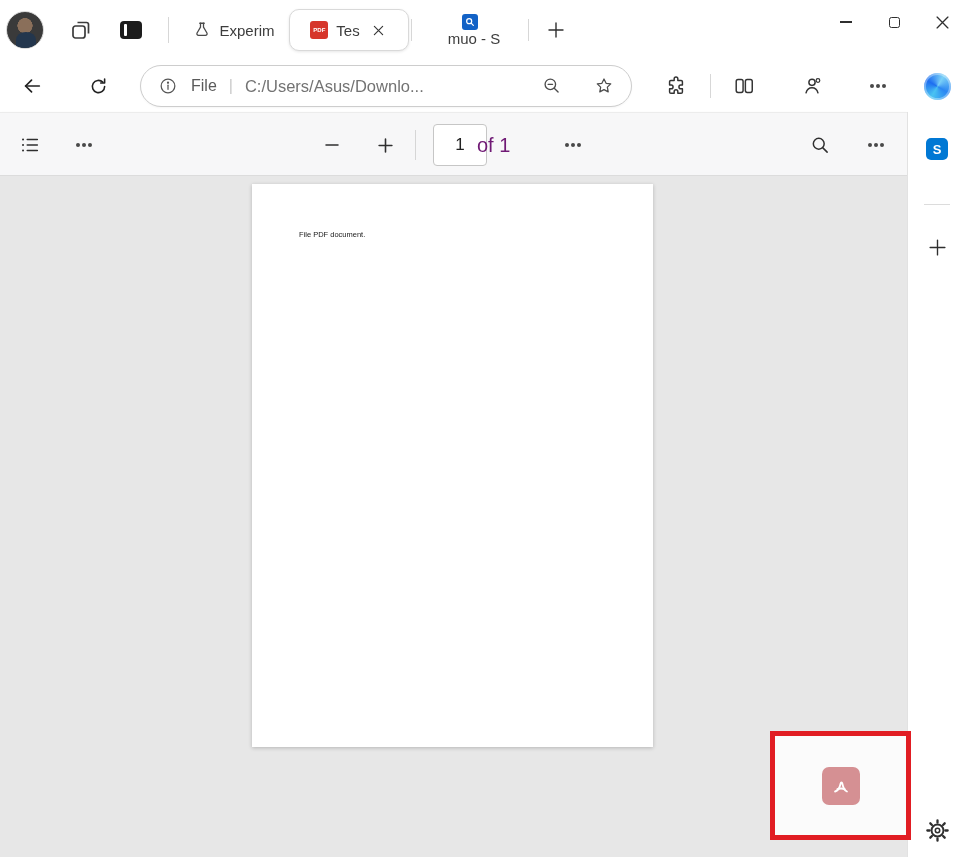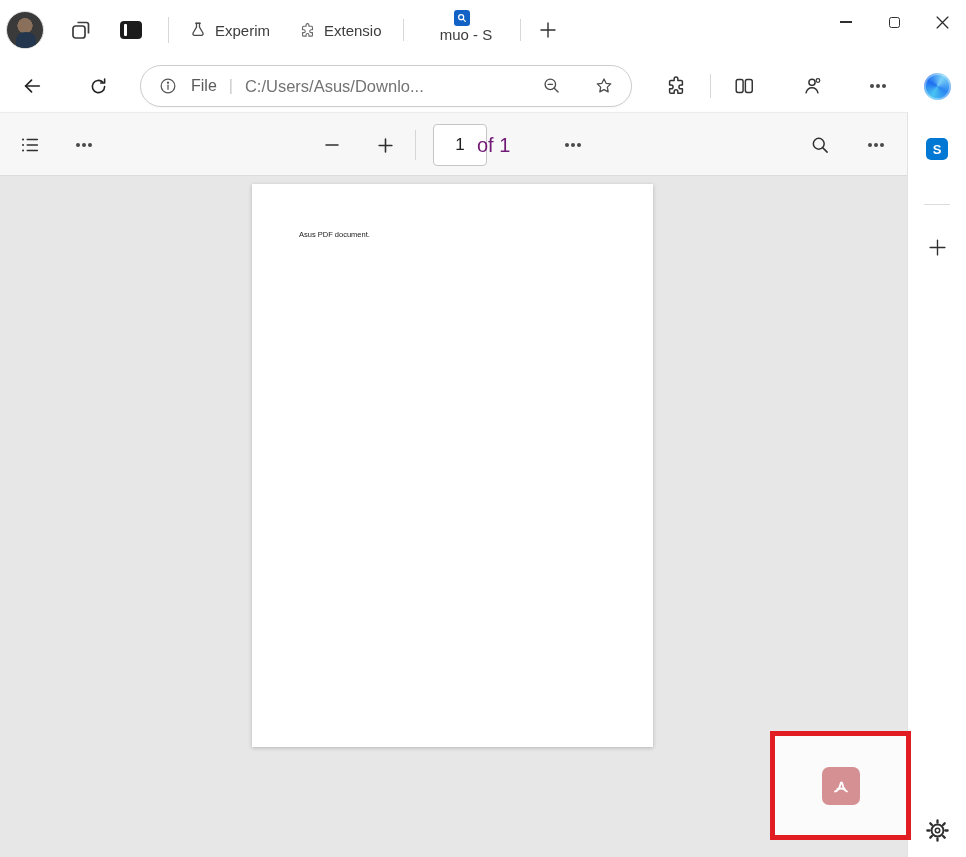--- a/index.html
+++ b/index.html
@@ -14,21 +14,21 @@
     border:1px solid #d8d8d8; cursor:pointer; position:relative; }
   .avatar::after{ content:""; position:absolute; left:9px; top:20px; width:20px; height:16px;
     border-radius:50% 50% 0 0; background:#23364d; }
   .ibtn { width:34px; height:34px; border:none; background:transparent; display:flex;
     align-items:center; justify-content:center; border-radius:6px; cursor:pointer; color:#3c3c3c; }
   .tabactions { width:22px; height:18px; background:#1c1c1c; border-radius:4px; position:relative; display:block; }
   .tabactions::before { content:""; position:absolute; left:4px; top:3px; width:2.5px; height:12px; background:#fff; border-radius:1px; }
   .vsep { width:1px; height:26px; background:#d7d7d7; margin:0 10px; }
   .vsep.small { height:22px; margin:0 2px; }
   .tab { display:flex; align-items:center; height:40px; padding:0 10px; cursor:pointer;
-    color:#3d3d3d; font-size:15px; overflow:hidden; }
+    color:#3d3d3d; font-size:15px; overflow:hidden;justify-content:center; }
   .tab .tablabel { white-space:nowrap; overflow:hidden; margin-left:8px; }
   .tab.active { background:#fff; border:1px solid #d9d9d9; border-radius:10px;
     box-shadow:0 1px 3px rgba(0,0,0,.10); height:42px; }
   .pdffav { width:18px; height:18px; border-radius:3px; background:#d6362b; color:#fff;
     font-size:6px; font-weight:bold; display:flex; align-items:center; justify-content:center; flex:none; }
   .bluefav { width:16px; height:16px; border-radius:3px; background:#1262c6; display:flex;
     align-items:center; justify-content:center; flex:none; }
   .closex { margin-left:10px; display:flex; align-items:center; justify-content:center;
     width:18px; height:18px; border-radius:4px; flex:none; }
   .flexspacer { flex:1; }
@@ -117,29 +117,30 @@
     <div class="tab" style="width:110px;">
       <span>
         <svg width="18" height="18" viewBox="0 0 24 24" fill="none" stroke="#4a4a4a" stroke-width="1.7" stroke-linecap="round" stroke-linejoin="round">
           <path d="M9 3h6"></path>
           <path d="M10 3v5.2L5.4 16a2.2 2.2 0 0 0 2 3.2h9.2a2.2 2.2 0 0 0 2-3.2L14 8.2V3"></path>
         </svg>
       </span>
       <span class="tablabel">Experim</span>
     </div>
 
-
-    <div class="tab" style="width:112px;">
-      <span>
-        <svg width="17" height="17" viewBox="0 0 24 24" fill="none" stroke="#6a6a6a" stroke-width="1.6" stroke-linejoin="round">
-          <path d="M10 4.2a2 2 0 0 1 4 0V6h3.6A1.4 1.4 0 0 1 19 7.4V11h-1.8a2 2 0 0 0 0 4H19v3.6a1.4 1.4 0 0 1-1.4 1.4H14v-1.8a2 2 0 0 0-4 0V20H6.4A1.4 1.4 0 0 1 5 18.6V15h1.8a2 2 0 0 0 0-4H5V7.4A1.4 1.4 0 0 1 6.4 6H10z"></path>
-        </svg>
-      </span>
-      <span class="tablabel">Extensio</span>
-    </div>
+    <div class="tab active" style="width:120px;">
+      <span class="pdffav">PDF</span>
+      <span class="tablabel">Tes</span>
+      <span class="closex">
+        <svg width="11" height="11" viewBox="0 0 12 12" stroke="#3a3a3a" stroke-width="1.3" stroke-linecap="round">
+          <path d="M1.5 1.5l9 9M10.5 1.5l-9 9"></path>
+        </svg>
+      </span>
+    </div>
+
 
     <span class="vsep small"></span>
 
     <div class="tab" style="width:112px;flex-direction:column;">
       <span class="bluefav">
         <svg width="10" height="10" viewBox="0 0 24 24" fill="none" stroke="#fff" stroke-width="3" stroke-linecap="round">
           <circle cx="10" cy="10" r="6"></circle>
           <path d="M14.8 14.8L20 20"></path>
         </svg>
       </span>
@@ -275,21 +276,21 @@
         <path d="M14.7 14.7L19.6 19.6"></path>
       </svg>
     </div>
     <div class="pbtn" style="left:858px;">
         <span class="dots"></span>
       </div>
   </div>
 
   <div class="content">
     <div class="page">
-      <div class="pagetext">Asus PDF document.</div>
+      <div class="pagetext">File PDF document.</div>
     </div>
   </div>
 
   <div class="redbox">
     <div class="adobebtn">
       <span>
         <svg width="22" height="22" viewBox="0 0 24 24" fill="none" stroke="#fff" stroke-width="2" stroke-linecap="round">
           <path d="M5.5 18c3-.8 5.3-5 6-8.5.4-2 1.6-2 2 0 .7 3.5 3 7.7 5 8.5"></path>
           <path d="M8 15.5c2.6-1 5.4-1 8 0"></path>
         </svg>

